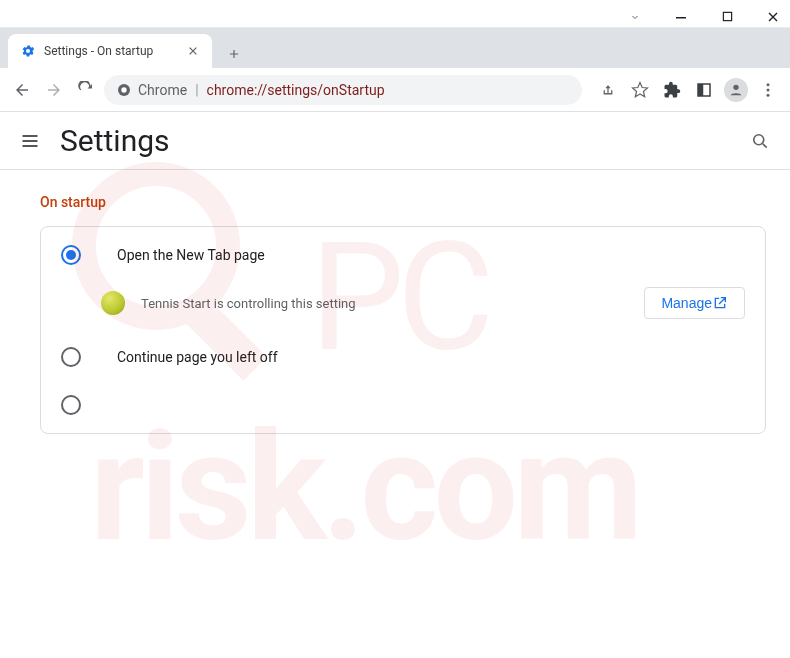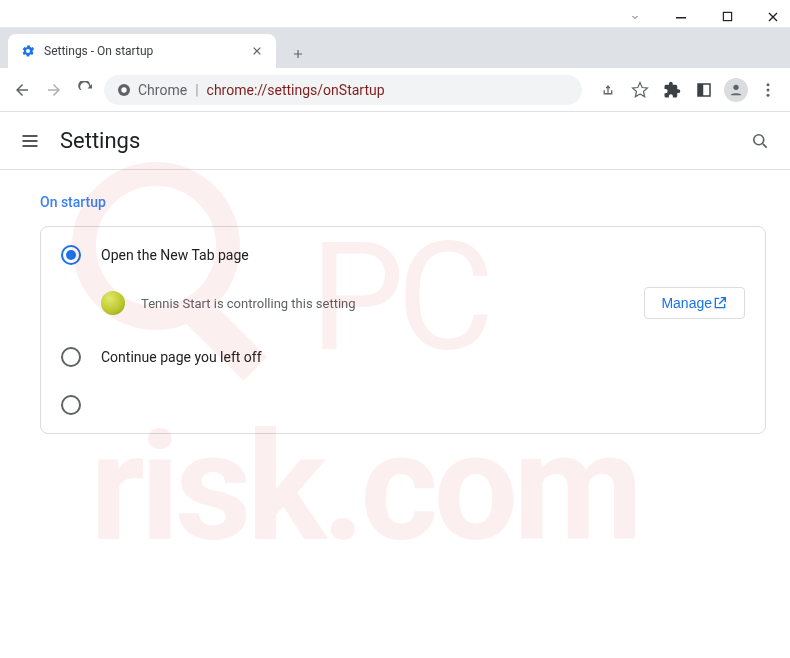--- a/index.html
+++ b/index.html
@@ -25,21 +25,21 @@
     .winbtn { width: 14px; height: 14px; display:flex; align-items:center; justify-content:center; cursor:pointer; }
     
     
     .tabstrip {
       display: flex; align-items: flex-end; height: 40px;
       background: #dee1e6; padding-left: 8px; padding-top: 6px;
     }
     .tab {
       display: flex; align-items: center; gap: 8px;
       background: #fff; border-radius: 8px 8px 0 0;
-      padding: 8px 12px; height: 34px; width: 268px;
+      padding: 8px 12px; height: 34px; width: 204px;
       font-size: 12px; color: #3c4043;
     }
     .tab-favicon { width:16px; height:16px; display:flex; align-items:center; justify-content:center; }
     .tab-title { flex:1; white-space: nowrap; overflow:hidden; text-overflow:ellipsis; }
     .tab-close { width:14px; height:14px; color:#5f6368; cursor:pointer; display:flex; align-items:center; justify-content:center;}
     .newtab { width:28px; height:28px; display:flex; align-items:center; justify-content:center; margin-left:8px; color:#5f6368; border-radius:50%; cursor:pointer; }
     
     
     .toolbar {
       display:flex; align-items:center; gap: 4px;
@@ -60,44 +60,44 @@
     .right-icons .navbtn { color:#5f6368; }
     .avatar { width:24px; height:24px; border-radius:50%; background:#dadce0; display:flex; align-items:center; justify-content:center; }
     
     
     .settings-header {
       display:flex; align-items:center; justify-content:space-between;
       padding: 14px 20px; height: 58px; border-bottom: 1px solid #e0e0e0;
     }
     .settings-header-left { display:flex; align-items:center; gap:20px; }
     .menu-icon { width:20px; height:20px; cursor:pointer; color:#5f6368; }
-    .settings-title { font-size:22px; font-weight:400; color:#202124; }
+    .settings-title { font-size:30px; font-weight:400; color:#202124; }
     .search-icon { width:20px; height:20px; color:#5f6368; cursor:pointer; }
     
     
     .content { padding: 24px 24px 0 40px; }
-    .section-title { font-size:14px; color:#3b82f6; margin-bottom:16px; font-weight:500; }
+    .section-title { font-size:14px; color:#c2410c; margin-bottom:16px; font-weight:500; }
     
     .card {
       border: 1px solid #dadce0; border-radius: 8px;
       background:#fff; padding: 4px 0;
     }
     .radio-row {
       display:flex; align-items:center; gap:20px;
       padding: 14px 20px; cursor:pointer; min-height: 48px;
     }
     .radio {
       width:20px; height:20px; border: 2px solid #5f6368; border-radius:50%;
       display:flex; align-items:center; justify-content:center; flex-shrink:0;
     }
     .radio.selected { border-color:#1a73e8; }
     .radio.selected::after {
       content:""; width:10px; height:10px; background:#1a73e8; border-radius:50%;
     }
-    .radio-label { font-size:14px; color:#202124; }
+    .radio-label { font-size:14px; color:#202124;margin-left:16px; }
     
     .controlled-row {
       display:flex; align-items:center; justify-content:space-between;
       padding: 8px 20px 14px 60px; gap:12px;
     }
     .controlled-left { display:flex; align-items:center; gap:16px; }
     .ext-icon {
       width:24px; height:24px; border-radius:50%;
       background: radial-gradient(circle at 35% 30%, #e6f772, #b8d430 60%, #8aa018);
       flex-shrink:0;

